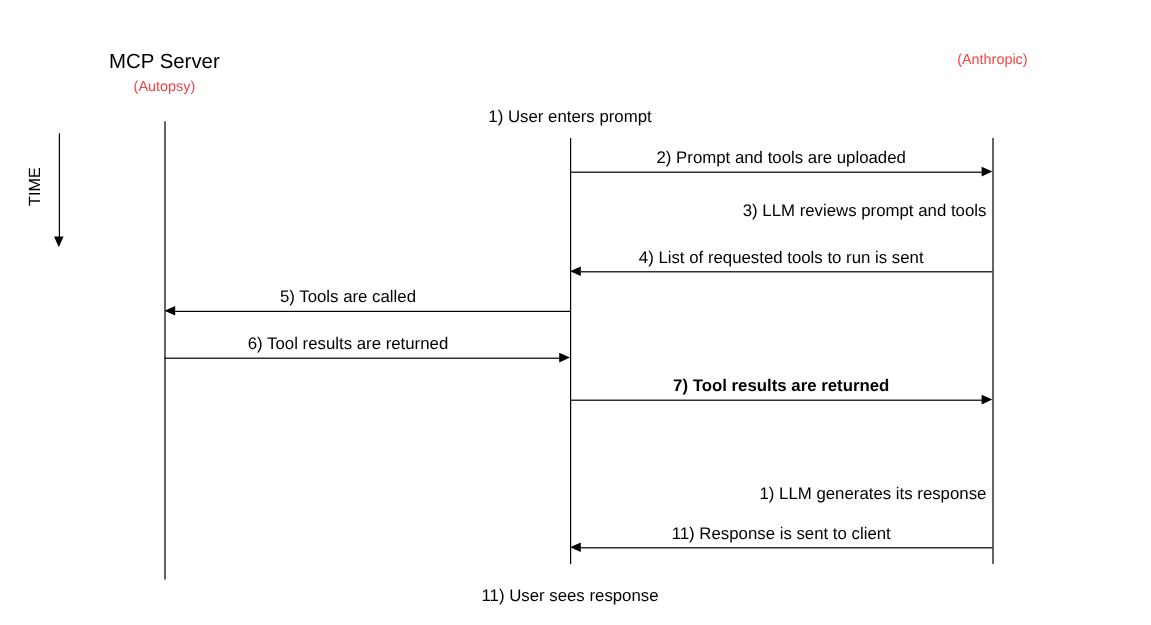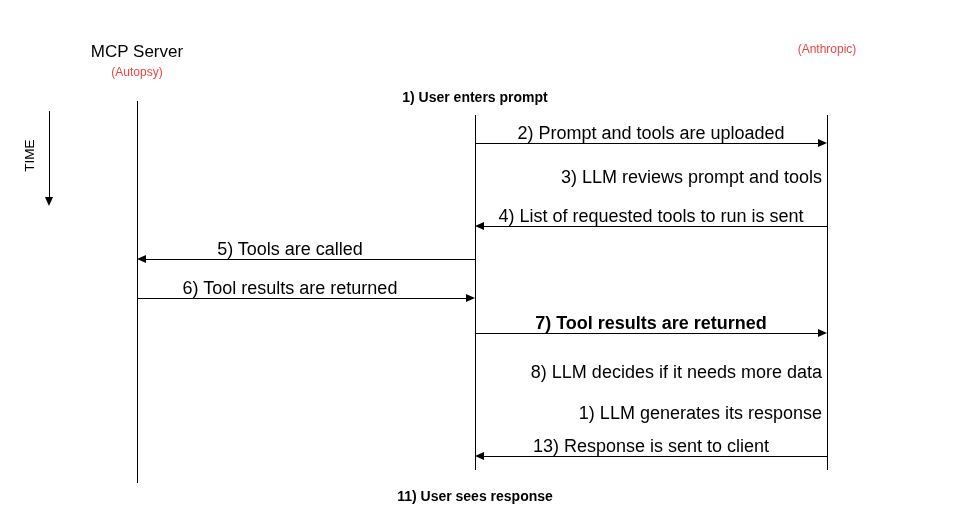--- a/index.html
+++ b/index.html
@@ -36,27 +36,27 @@
     color: #ef4444;
     display: block;
   }
   .lifeline {
     position: absolute;
     width: 1px;
     background: #000000;
   }
   .msg-label {
     position: absolute;
-    font-size: 18px;
+    font-size: 14px;
     color: #000;
     white-space: nowrap;
     transform: translateX(-50%);
   }
   .msg-label.bold {
-    font-weight: bold;
+    font-weight: normal;
     font-size: 14px;
     text-align: center;
   }
   .arrow-line {
     position: absolute;
     height: 1px;
     background: #000000;
   }
   .arrow-head {
     position: absolute;
@@ -131,23 +131,22 @@
   <div class="arrow-head left" style="left:137px; top:241.5px;"></div>
 
   <div class="msg-label" style="left:290px; top:265px;">6) Tool results are returned</div>
   <div class="arrow-line" style="left:137px; top:285px; width:329px;"></div>
   <div class="arrow-head right" style="left:466px; top:280.5px;"></div>
 
   <div class="msg-label" style="left:651px; top:300px;font-weight:bold;">7) Tool results are returned</div>
   <div class="arrow-line" style="left:475px; top:320px; width:344px;"></div>
   <div class="arrow-head right" style="left:818px; top:315.5px;"></div>
 
-  <div class="msg-label" style="left:822px; top:349px; transform:translateX(-100%);">8) LLM decides if it needs more data</div>
 
   <div class="msg-label" style="left:822px; top:390px; transform:translateX(-100%);">1) LLM generates its response</div>
 
-  <div class="msg-label" style="left:651px; top:423px;">13) Response is sent to client</div>
+  <div class="msg-label" style="left:651px; top:423px;">11) Response is sent to client</div>
   <div class="arrow-line" style="left:484px; top:443px; width:343px;"></div>
   <div class="arrow-head left" style="left:475px; top:438.5px;"></div>
 
   <div class="msg-label bold" style="left:475px; top:475px;">11) User sees response</div>
 
 </div>
 
 </body></html>

